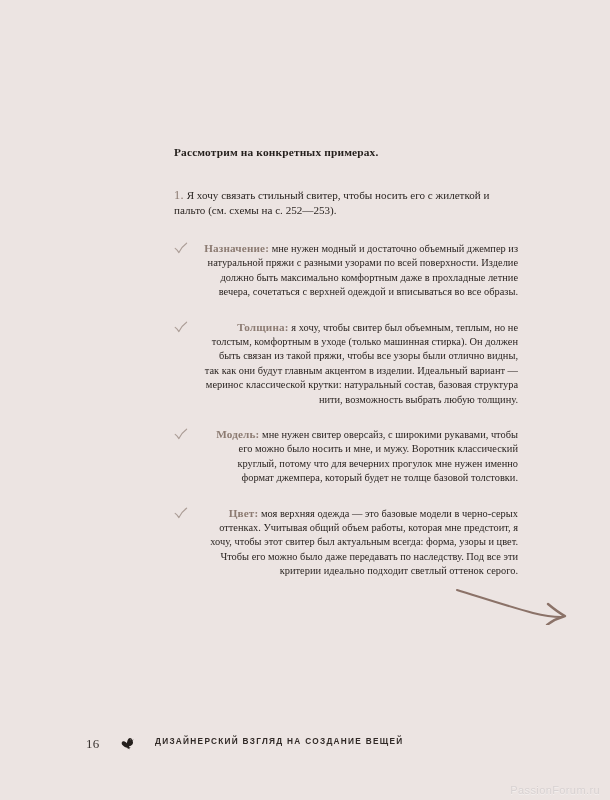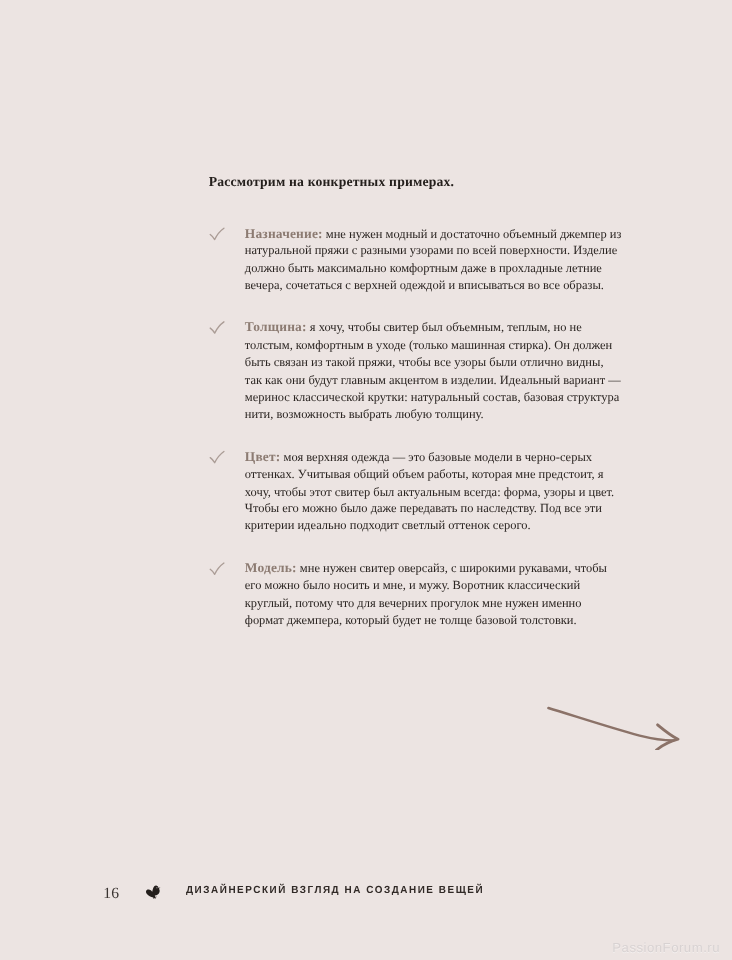--- a/index.html
+++ b/index.html
@@ -64,21 +64,21 @@
     padding: 0;
     list-style: none;
   }
   .criteria-item {
     position: relative;
     padding-left: 30px;
     margin-bottom: 20px;
     font-size: 10.4px;
     line-height: 14.4px;
     color: #2b2522;
-    text-align: left;
+    text-align: right;
   }
   .criteria-item:last-child { margin-bottom: 0; }
 
   .check-icon {
     position: absolute;
     left: 0px;
     top: 1px;
     width: 14px;
     height: 13px;
     display: block;
@@ -151,20 +151,24 @@
 </style>
 </head>
 <body>
 
 <div class="page">
 
   <div class="content">
 
     <p class="section-heading">Рассмотрим на конкретных примерах.</p>
 
+    <p class="numbered-item">
+      <span class="num-marker">1.</span>
+      <span>Я хочу связать стильный свитер, чтобы носить его с жилеткой и пальто (см. схемы на с. 252—253).</span>
+    </p>
 
     <ul class="criteria-list">
 
       <li class="criteria-item">
         <svg class="check-icon" viewBox="0 0 14 13">
           <path d="M1.2 6.4 C2.6 7.4 3.8 8.8 4.9 10.6 C6.6 7.0 9.2 3.6 12.6 1.2" fill="none" stroke="#9a8a82" stroke-width="1.15" stroke-linecap="round" stroke-linejoin="round"></path>
         </svg>
         <span class="criteria-label">Назначение:</span><span class="criteria-text"> мне нужен модный и достаточно объемный джемпер из натуральной пряжи с разными узорами по всей поверхности. Изделие должно быть максимально комфортным даже в прохладные летние вечера, сочетаться с верхней одеждой и вписываться во все образы.</span>
       </li>
 
@@ -172,28 +176,28 @@
         <svg class="check-icon" viewBox="0 0 14 13">
           <path d="M1.2 6.4 C2.6 7.4 3.8 8.8 4.9 10.6 C6.6 7.0 9.2 3.6 12.6 1.2" fill="none" stroke="#9a8a82" stroke-width="1.15" stroke-linecap="round" stroke-linejoin="round"></path>
         </svg>
         <span class="criteria-label">Толщина:</span><span class="criteria-text"> я хочу, чтобы свитер был объемным, теплым, но не толстым, комфортным в уходе (только машинная стирка). Он должен быть связан из такой пряжи, чтобы все узоры были отлично видны, так как они будут главным акцентом в изделии. Идеальный вариант — меринос классической крутки: натуральный состав, базовая структура нити, возможность выбрать любую толщину.</span>
       </li>
 
       <li class="criteria-item">
         <svg class="check-icon" viewBox="0 0 14 13">
           <path d="M1.2 6.4 C2.6 7.4 3.8 8.8 4.9 10.6 C6.6 7.0 9.2 3.6 12.6 1.2" fill="none" stroke="#9a8a82" stroke-width="1.15" stroke-linecap="round" stroke-linejoin="round"></path>
         </svg>
+        <span class="criteria-label">Модель:</span><span class="criteria-text"> мне нужен свитер оверсайз, с широкими рукавами, чтобы его можно было носить и мне, и мужу. Воротник классический круглый, потому что для вечерних прогулок мне нужен именно формат джемпера, который будет не толще базовой толстовки.</span>
+      </li>
+
+      <li class="criteria-item">
+        <svg class="check-icon" viewBox="0 0 14 13">
+          <path d="M1.2 6.4 C2.6 7.4 3.8 8.8 4.9 10.6 C6.6 7.0 9.2 3.6 12.6 1.2" fill="none" stroke="#9a8a82" stroke-width="1.15" stroke-linecap="round" stroke-linejoin="round"></path>
+        </svg>
         <span class="criteria-label">Цвет:</span><span class="criteria-text"> моя верхняя одежда — это базовые модели в черно-серых оттенках. Учитывая общий объем работы, которая мне предстоит, я хочу, чтобы этот свитер был актуальным всегда: форма, узоры и цвет. Чтобы его можно было даже передавать по наследству. Под все эти критерии идеально подходит светлый оттенок серого.</span>
-      </li>
-
-      <li class="criteria-item">
-        <svg class="check-icon" viewBox="0 0 14 13">
-          <path d="M1.2 6.4 C2.6 7.4 3.8 8.8 4.9 10.6 C6.6 7.0 9.2 3.6 12.6 1.2" fill="none" stroke="#9a8a82" stroke-width="1.15" stroke-linecap="round" stroke-linejoin="round"></path>
-        </svg>
-        <span class="criteria-label">Модель:</span><span class="criteria-text"> мне нужен свитер оверсайз, с широкими рукавами, чтобы его можно было носить и мне, и мужу. Воротник классический круглый, потому что для вечерних прогулок мне нужен именно формат джемпера, который будет не толще базовой толстовки.</span>
       </li>
 
     </ul>
   </div>
 
   <svg class="arrow-deco" viewBox="0 0 126 42">
     <path d="M2 7 C22 13 52 23 78 30 C90 33 99 34 106 34" fill="none" stroke="#8b7268" stroke-width="2.1" stroke-linecap="round"></path>
     <path d="M93 21 C99 26 104 30 110 33 C103 35 97 38 92 42" fill="none" stroke="#8b7268" stroke-width="2.4" stroke-linecap="round" stroke-linejoin="round"></path>
   </svg>
 

